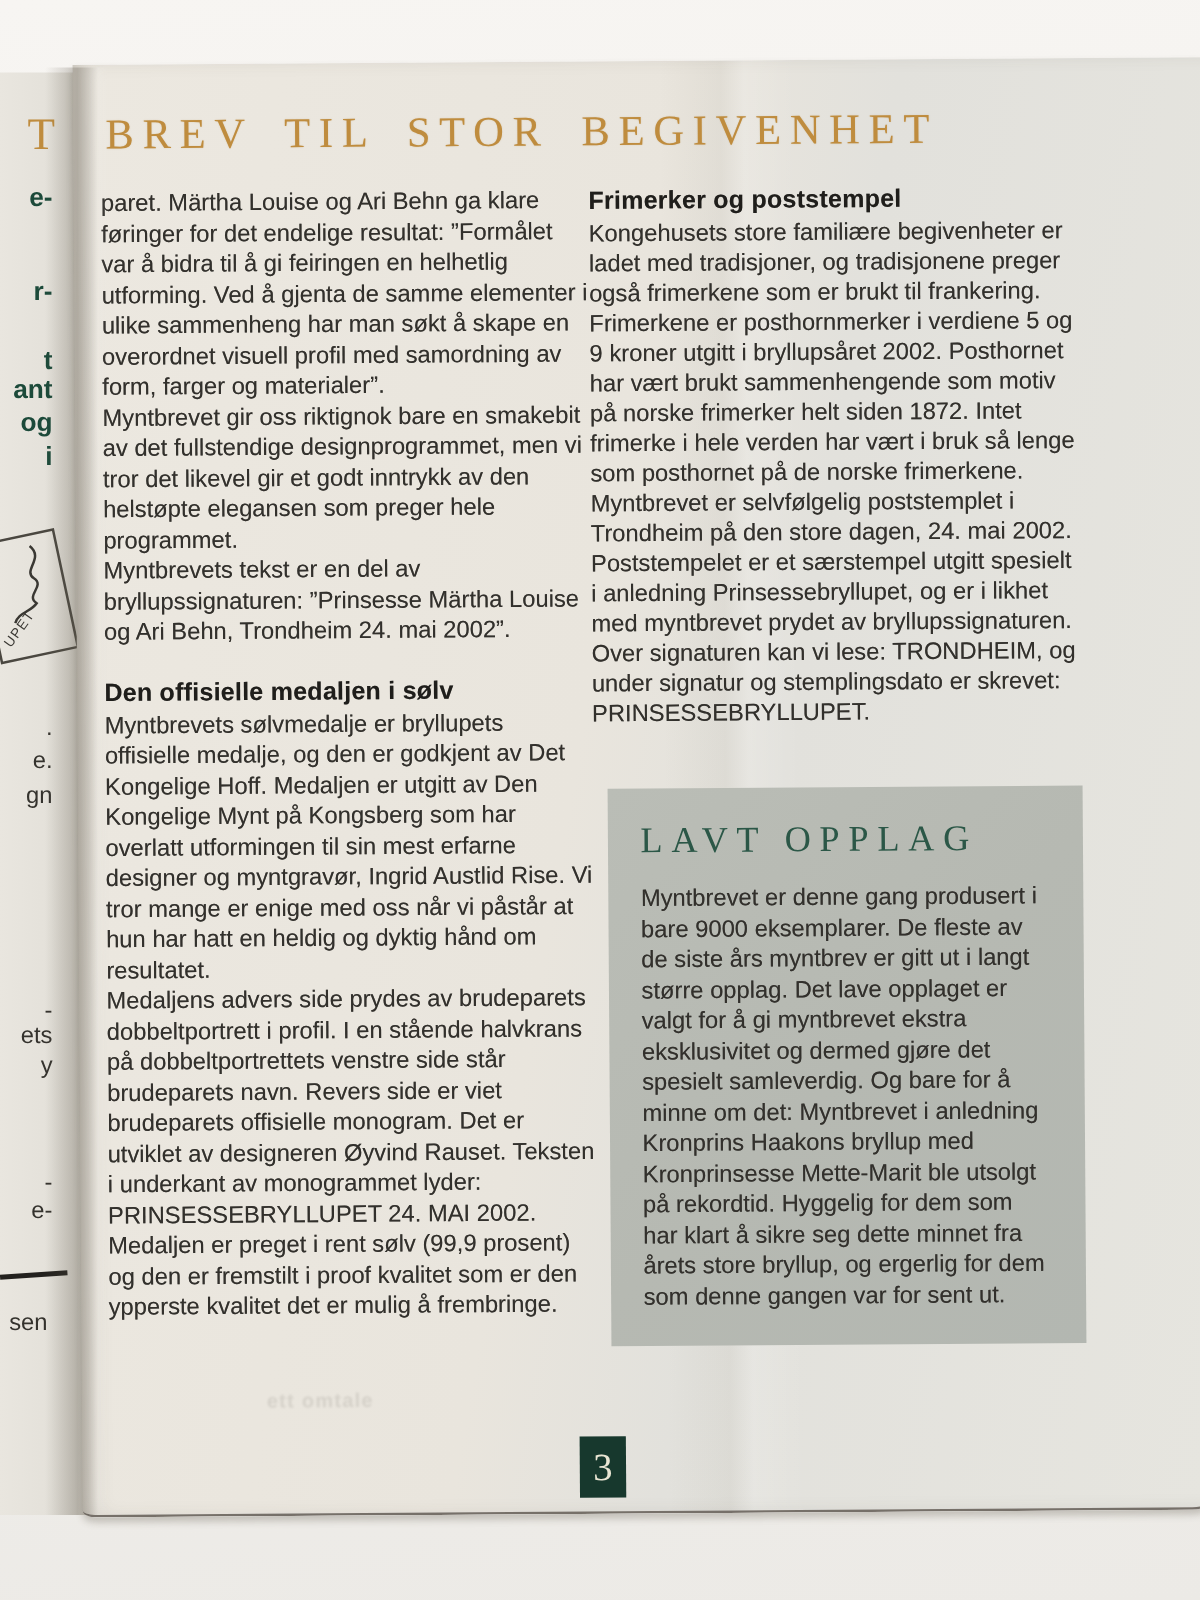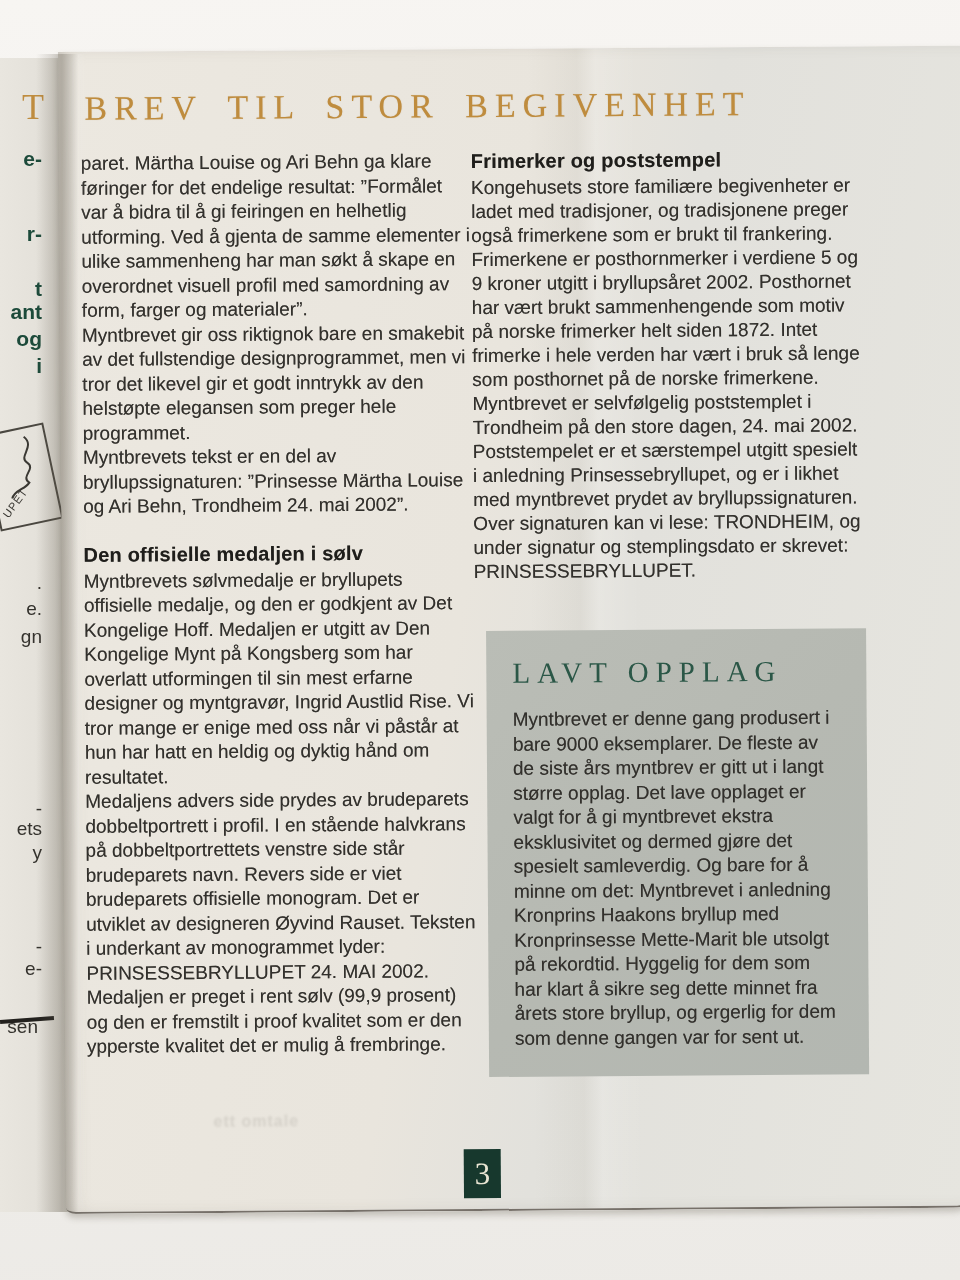--- a/index.html
+++ b/index.html
@@ -18,21 +18,21 @@
     font-family:"Liberation Serif",serif;font-size:36px;color:#bf8c3e;
     letter-spacing:6px;
   }
   .frag{position:absolute;right:32px;white-space:nowrap;}
   .frag.green{color:#1c4a3a;font-weight:bold;font-size:21px;}
   .frag.black{color:#34322d;font-size:19px;}
   .f0{top:89px}.f1{top:164px}.f2{top:219px}.f3{top:242px}.f4{top:269px}.f5{top:296px}
   .f6{top:514px}.f7{top:540px}.f8{top:568px}
   .f9{top:740px}.f10{top:760px}.f11{top:784px}
   .f12{top:878px}.f13{top:900px}
-  .f14{top:958px;font-size:15px;right:36px}
+  .f14{top:990px;font-size:15px;right:36px}
   .prev-rule{
     position:absolute;left:0;top:960px;width:54px;height:4px;background:#23211e;
     transform:rotate(-4deg);
   }
   .stamp{
     position:absolute;left:-10px;top:370px;width:60px;height:94px;
     border:2px solid #4a4740;transform:rotate(-12deg);
   }
   
   .gutter{

